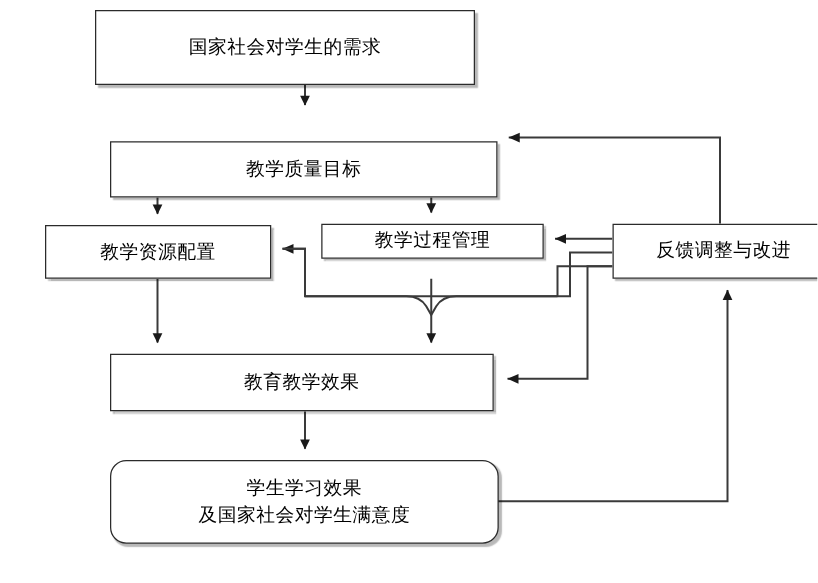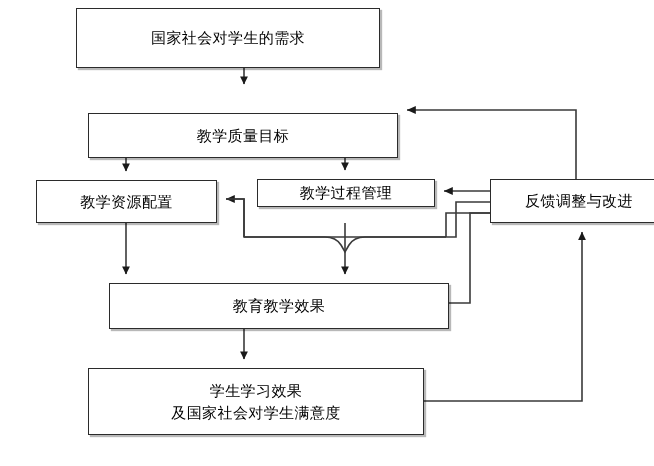--- a/index.html
+++ b/index.html
@@ -109,22 +109,22 @@
   </div>
 
   <div class="node" style="left:257px; top:179px; width:178px; height:28px;">
     <span class="node-label">教学过程管理</span>
   </div>
 
   <div class="node" style="left:490px; top:179px; width:178px; height:44px;">
     <span class="node-label">反馈调整与改进</span>
   </div>
 
-  <div class="node" style="left:88px; top:283px; width:340px; height:46px;margin-left:21px;">
+  <div class="node" style="left:88px; top:283px; width:307px; height:46px;">
     <span class="node-label">教育教学效果</span>
   </div>
 
-  <div class="node" style="left:88px; top:368px; width:336px; height:67px;">
+  <div class="node" style="left:88px; top:368px; width:311px; height:67px;border-radius:13px;">
     <span class="node-label">学生学习效果
 及国家社会对学生满意度</span>
   </div>
 
 </div>
 
 </body></html>

